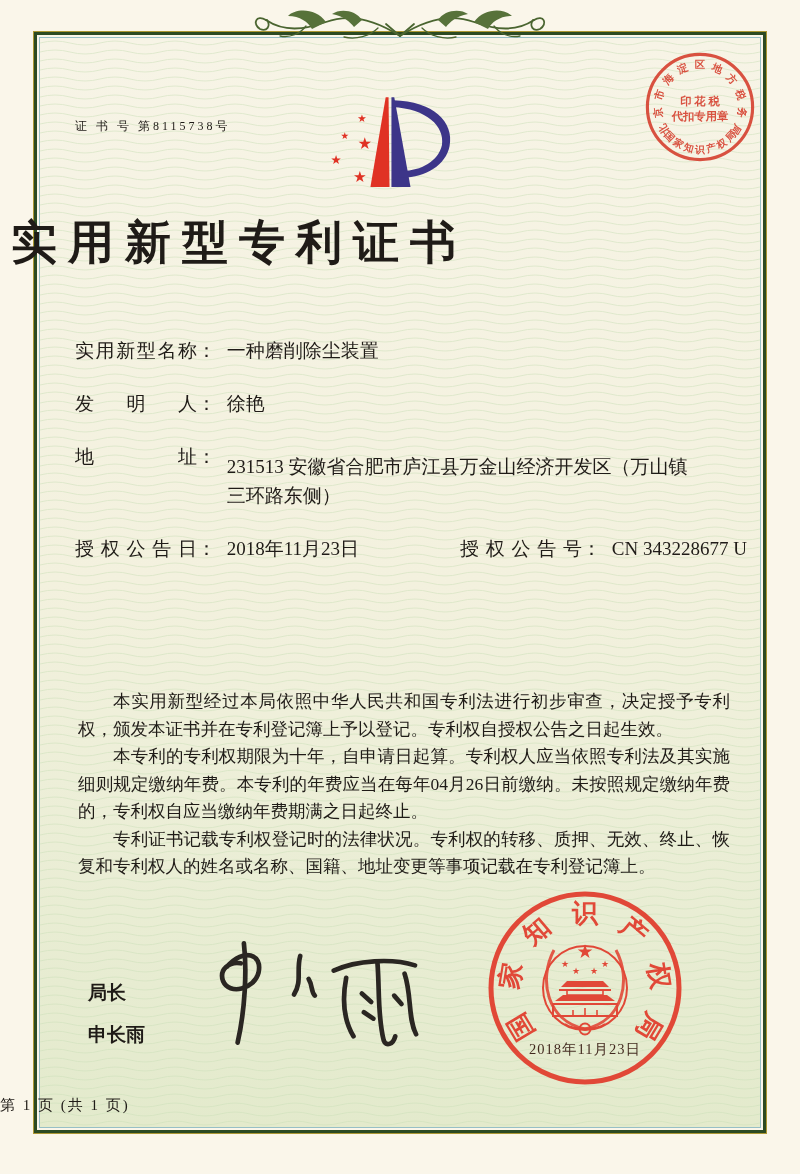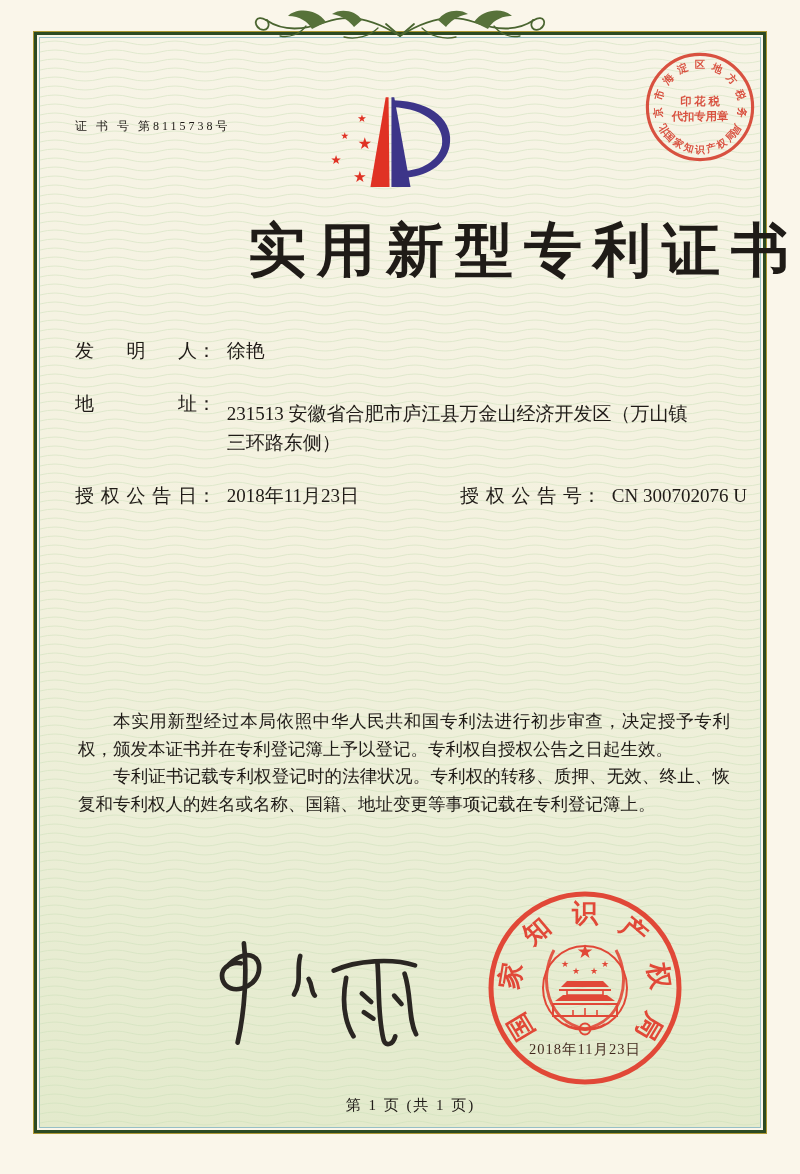--- a/index.html
+++ b/index.html
@@ -7,37 +7,37 @@
        font-family:"Liberation Serif","DejaVu Serif",serif;color:#1f1b17;overflow:hidden;}
   .frame{position:absolute;left:33px;top:31px;right:33px;bottom:40px;border:1px solid #ab9733;}
   .frame2{position:absolute;inset:0;border:3px solid #2c4a22;}
   .frame3{position:absolute;inset:2px;border:1px solid #96bfc6;
           background:linear-gradient(180deg,#f7f4e6 0%,#f3f1de 50%,#ebeed6 74%,#e3eacc 100%);}
   .waves{position:absolute;inset:0;width:100%;height:100%;opacity:.55;}
   .content{position:absolute;inset:0;z-index:3;}
   .cert-no{position:absolute;left:75px;top:98px;font-size:12px;letter-spacing:3px;margin-top:20px;}
   .logo{position:absolute;left:295px;top:84px;}
   .tax-stamp{position:absolute;left:641px;top:48px;opacity:.88;}
-  .title{position:absolute;left:0;right:0;top:212px;text-align:right;font-size:58px;
+  .title{position:absolute;left:0;right:0;top:212px;text-align:left;font-size:46px;
          font-weight:700;letter-spacing:11px;text-indent:11px;}
   .fields{position:absolute;left:75px;top:336px;width:660px;font-size:19px;}
   .frow{margin-bottom:24px;line-height:29px;position:relative;}
   .flabel{display:inline-block;width:122px;text-align:justify;text-align-last:justify;vertical-align:top;}
   .fcolon{display:inline-block;vertical-align:top;}
   .fvalue{display:inline-block;margin-left:6px;vertical-align:top;}
   .addr .fvalue{max-width:470px;margin-top:10px;}
   .grant2{position:absolute;left:385px;top:0;white-space:nowrap;}
   .paras{position:absolute;left:78px;top:688px;width:652px;font-size:17.5px;line-height:27.5px;
-         text-align:justify;margin-top:20px;}
+         text-align:justify;}
   .paras p{margin:0;text-indent:2em;}
   .officer{position:absolute;left:88px;top:972px;font-family:"Liberation Sans","DejaVu Sans",sans-serif;
            font-size:19px;font-weight:600;line-height:42px;}
   .signature{position:absolute;left:198px;top:935px;}
   .seal{position:absolute;left:485px;top:888px;opacity:.92;}
-  .footer{position:absolute;left:0;right:0;top:1096px;text-align:center;font-size:15px;letter-spacing:2px;padding-left:21px;}
+  .footer{position:absolute;left:0;right:0;top:1096px;font-size:15px;letter-spacing:2px;}
   .ornament{position:absolute;left:250px;top:6px;z-index:4;}
   svg text{font-family:"Liberation Serif","DejaVu Serif",serif;}
 </style>
 </head>
 <body>
 
 <div class="frame">
   <div class="frame2">
     <div class="frame3">
       <svg class="waves" xmlns="http://www.w3.org/2000/svg" preserveAspectRatio="none">
@@ -105,42 +105,51 @@
         <text x="71.37066896759968" y="101.46936082494238" transform="rotate(-15.333333333333343 71.37066896759968 101.46936082494238)" text-anchor="middle" dominant-baseline="central" font-size="10" font-weight="bold" fill="#d53b2a">产</text>
         <text x="81.93183135992406" y="96.98641335950069" transform="rotate(-30.666666666666686 81.93183135992406 96.98641335950069)" text-anchor="middle" dominant-baseline="central" font-size="10" font-weight="bold" fill="#d53b2a">权</text>
         <text x="90.93161141456201" y="89.87030992973688" transform="rotate(-46 90.93161141456201 89.87030992973688)" text-anchor="middle" dominant-baseline="central" font-size="10" font-weight="bold" fill="#d53b2a">局</text>
       </g>
   </svg>
 
   <div class="title">实用新型专利证书</div>
 
   <div class="fields">
     <div class="frow">
+      <span class="flabel">实用新型名称</span><span class="fcolon">：</span>
+      <span class="fvalue">一种磨削除尘装置</span>
+    </div>
+    <div class="frow">
       <span class="flabel">发明人</span><span class="fcolon">：</span>
       <span class="fvalue">徐艳</span>
     </div>
     <div class="frow addr">
       <span class="flabel">地址</span><span class="fcolon">：</span>
       <span class="fvalue">231513 安徽省合肥市庐江县万金山经济开发区（万山镇三环路东侧）</span>
     </div>
     <div class="frow">
       <span class="flabel">授权公告日</span><span class="fcolon">：</span>
       <span class="fvalue">2018年11月23日</span>
       <span class="grant2">
         <span class="flabel">授权公告号</span><span class="fcolon">：</span>
-        <span class="fvalue">CN 300702076 U</span>
+        <span class="fvalue">CN 343228677 U</span>
       </span>
     </div>
   </div>
 
   <div class="paras">
     <p>本实用新型经过本局依照中华人民共和国专利法进行初步审查，决定授予专利权，颁发本证书并在专利登记簿上予以登记。专利权自授权公告之日起生效。</p>
+    <p>本专利的专利权期限为十年，自申请日起算。专利权人应当依照专利法及其实施细则规定缴纳年费。本专利的年费应当在每年04月26日前缴纳。未按照规定缴纳年费的，专利权自应当缴纳年费期满之日起终止。</p>
     <p>专利证书记载专利权登记时的法律状况。专利权的转移、质押、无效、终止、恢复和专利权人的姓名或名称、国籍、地址变更等事项记载在专利登记簿上。</p>
   </div>
 
+  <div class="officer">
+    <div>局长</div>
+    <div>申长雨</div>
+  </div>
 
   <svg class="signature" width="240" height="115" viewBox="0 0 230 110" xmlns="http://www.w3.org/2000/svg">
     <g fill="none" stroke="#2a2622" stroke-width="4.5" stroke-linecap="round">
       <path d="M28,30 C44,12 62,18 58,36 C54,52 30,58 24,44 C20,33 30,25 41,27"></path>
       <path d="M44,8 C47,34 45,72 38,103"></path>
       <path d="M98,20 C94,34 100,44 92,57"></path>
       <path d="M106,42 C110,48 108,54 112,58"></path>
       <path d="M130,34 C152,24 186,22 208,29"></path>
       <path d="M142,41 C138,62 140,82 149,97"></path>
       <path d="M172,27 C174,52 172,78 178,101 C180,107 187,105 189,97"></path>

